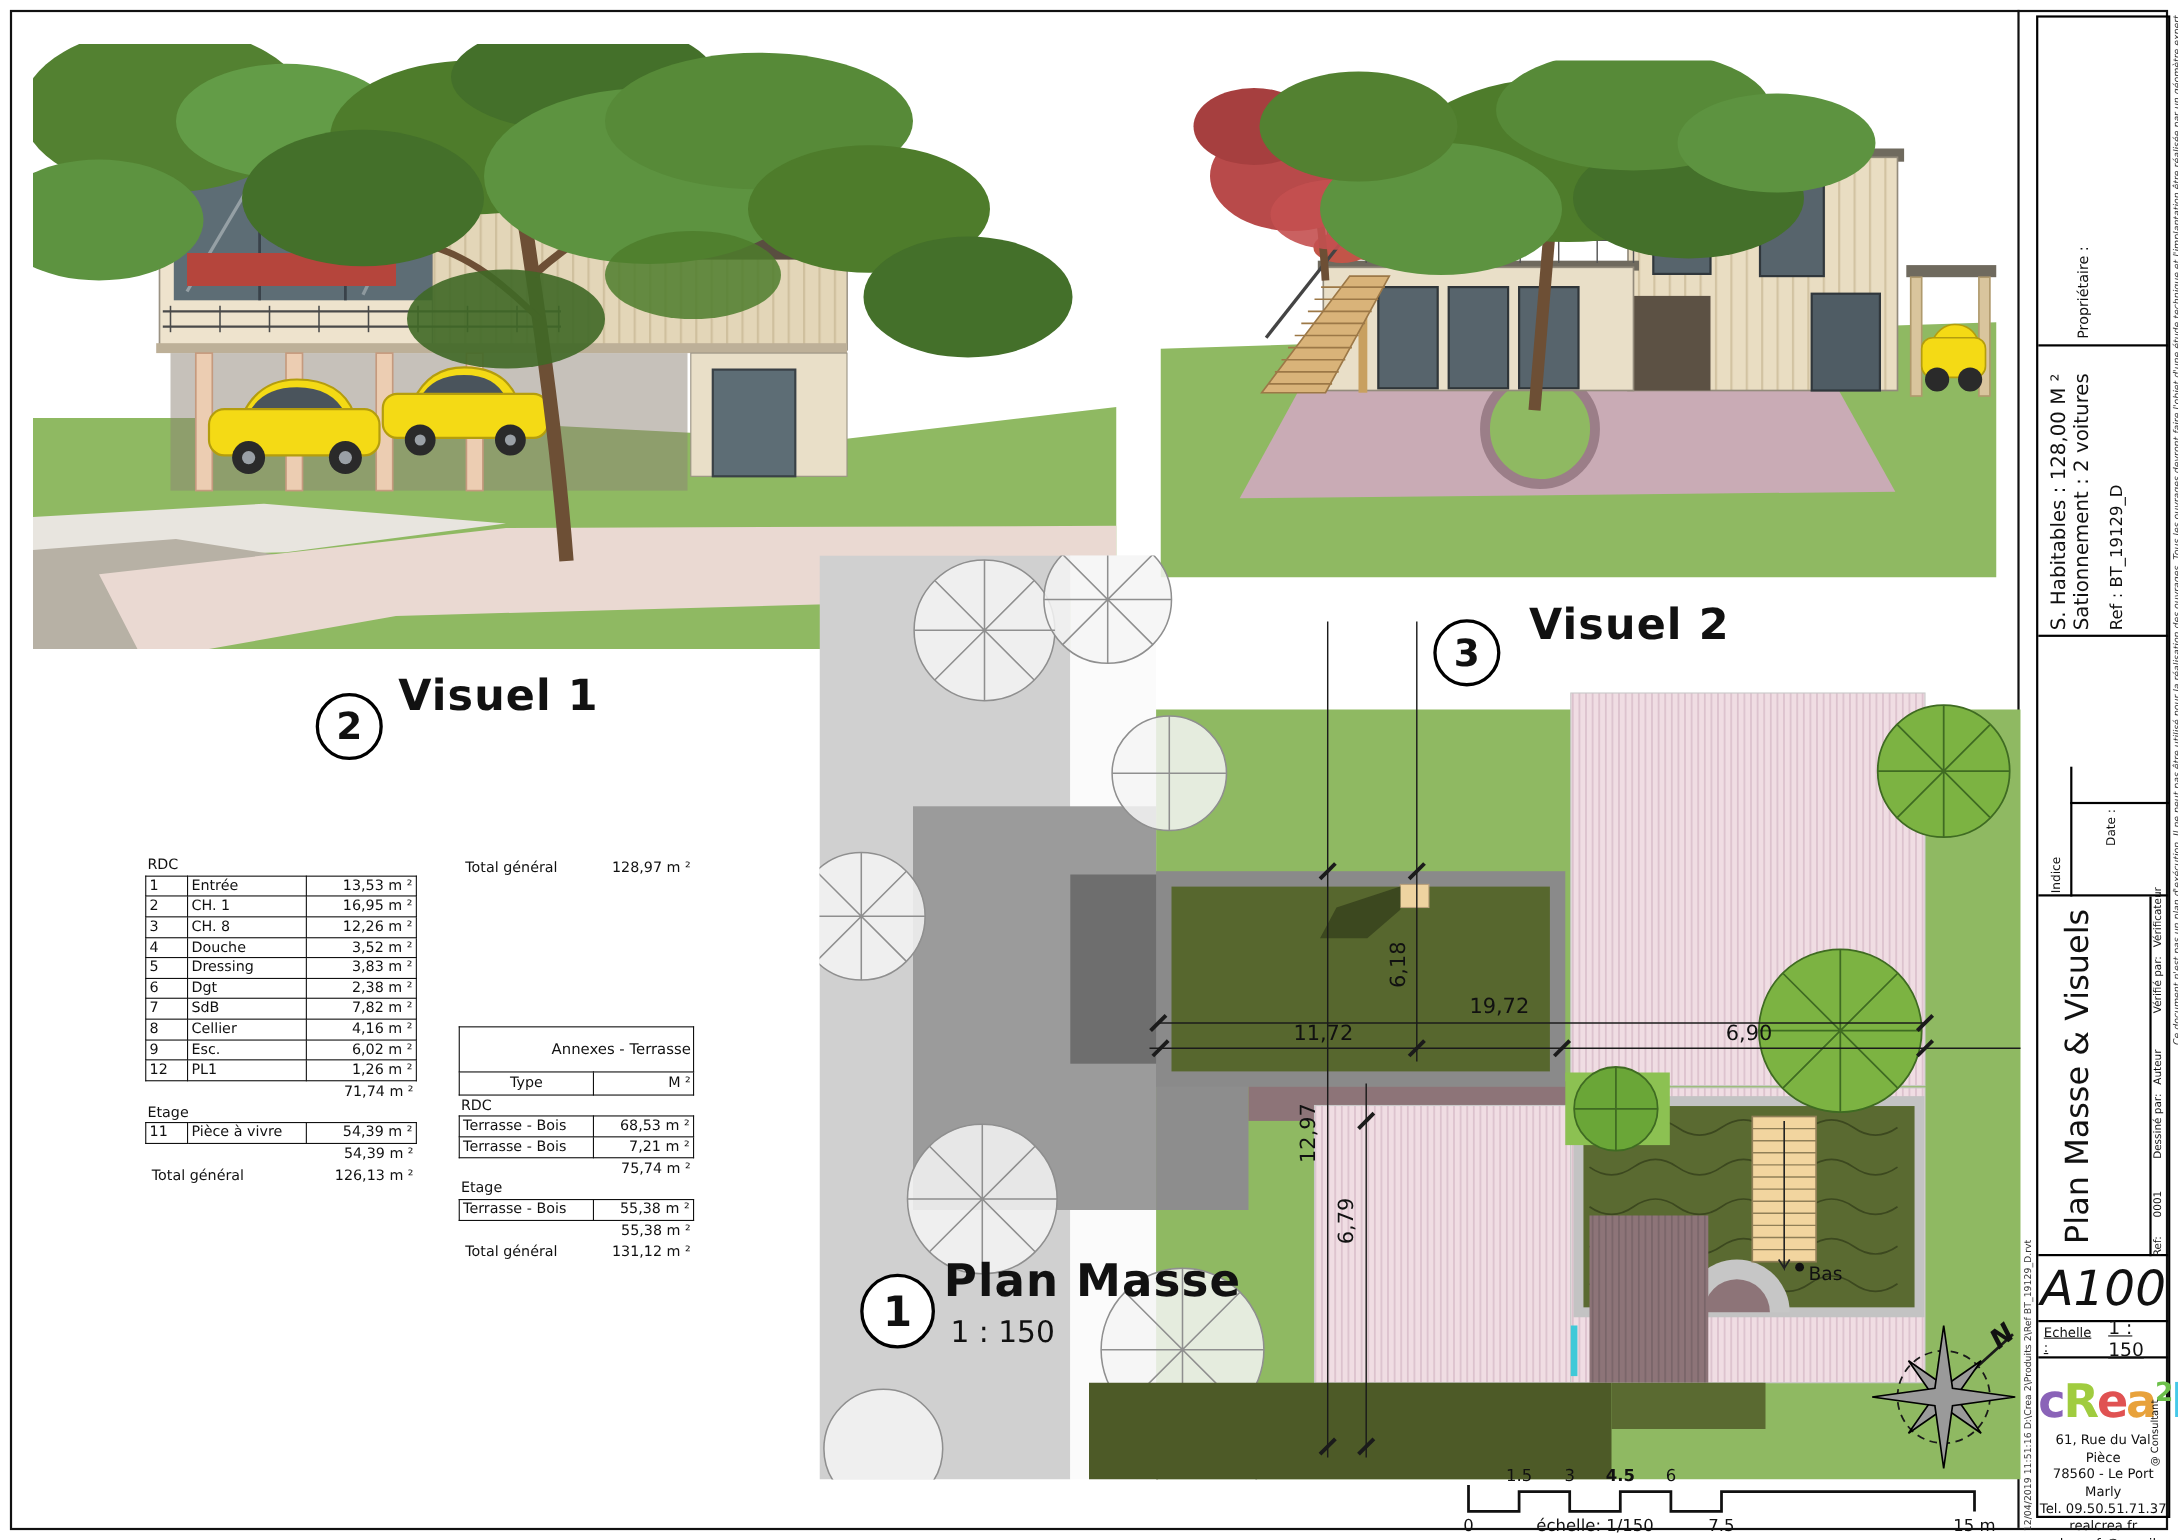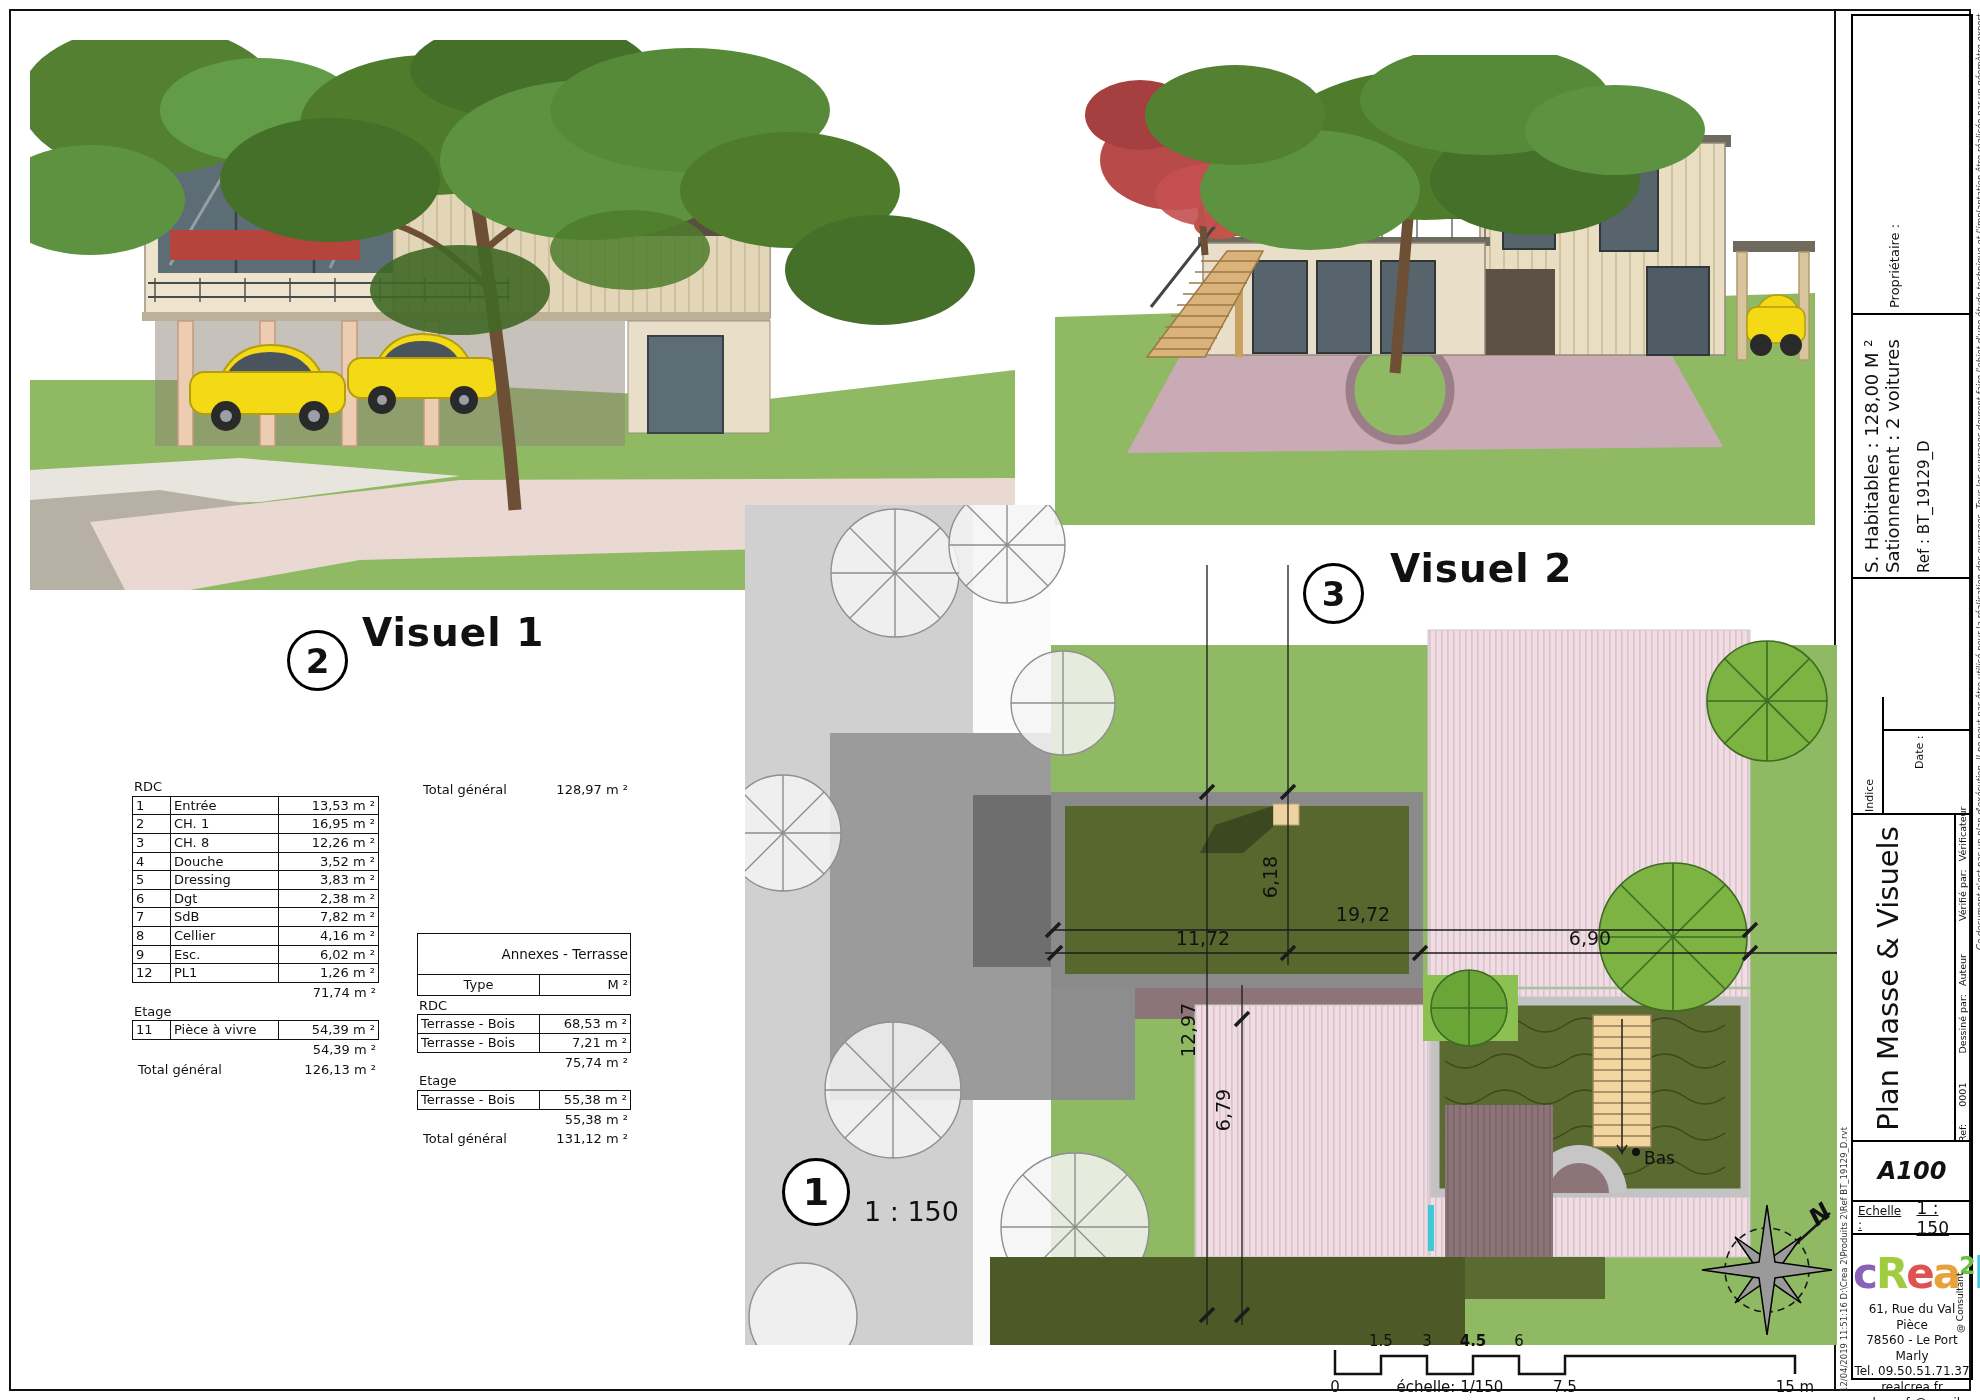--- a/index.html
+++ b/index.html
@@ -23,21 +23,21 @@
   .dtable tr.hdr td{text-align:center;padding:3px 2px;}
   .dtable tbody td:last-child{text-align:right;}
   .dtable .sect{padding:3px 0 2px 2px;font-size:13px;}
   .dtable .subtotal{text-align:right;padding:3px 2px 2px 0;}
   .dtable .totalrow{display:flex;justify-content:space-between;padding:4px 2px 0 6px;}
 
   
   #titleblock{position:absolute;left:1851px;top:14px;width:122px;height:1366px;border:2.5px solid #000;box-sizing:border-box;}
   .tb-box{position:absolute;left:0;width:100%;box-sizing:border-box;border-bottom:2.5px solid #000;}
   .tb-line{position:absolute;background:#000;}
-  #sheetnum{display:flex;align-items:center;justify-content:center;font-size:24px;font-weight:bold;font-style:italic;}
+  #sheetnum{display:flex;align-items:center;justify-content:center;font-size:44px;font-weight:normal;font-style:italic;}
   #echbox{display:flex;align-items:center;text-decoration:underline;}
   .logo-letter{font-size:42px;font-weight:bold;letter-spacing:-2px;font-family:"DejaVu Sans",sans-serif;}
   .logo-sup{font-size:24px;vertical-align:14px;}
   .addr{font-size:12px;line-height:1.3;text-align:center;margin-top:4px;}
   .credits span{margin-right:14px;}
 
   svg text{font-family:"DejaVu Sans",sans-serif;}
 </style>
 </head>
 <body>
@@ -366,20 +366,21 @@
   <div class="vp-title" style="left:362px;top:610px;font-size:39px">Visuel 1</div>
 
   <div class="vp-circle" style="left:1303px;top:563px;width:55px;height:55px;font-size:34px">
     <span>3</span>
   </div>
   <div class="vp-title" style="left:1390px;top:546px;font-size:39px">Visuel 2</div>
 
   <div class="vp-circle" style="left:782px;top:1158px;width:62px;height:62px;font-size:38px;background:#fff">
     <span>1</span>
   </div>
+  <div class="vp-title" style="left:858px;top:1140px;font-size:41px">Plan Masse</div>
   <div class="abs" style="left:864px;top:1196px;font-size:27px">1 : 150</div>
 
   <div class="dtable" style="left:132px;top:777px;width:246px">
     <div class="sect">RDC</div>
     <table>
         <colgroup>
           <col style="width:38px">
           <col style="width:108px">
           <col style="width:100px">
         </colgroup>

